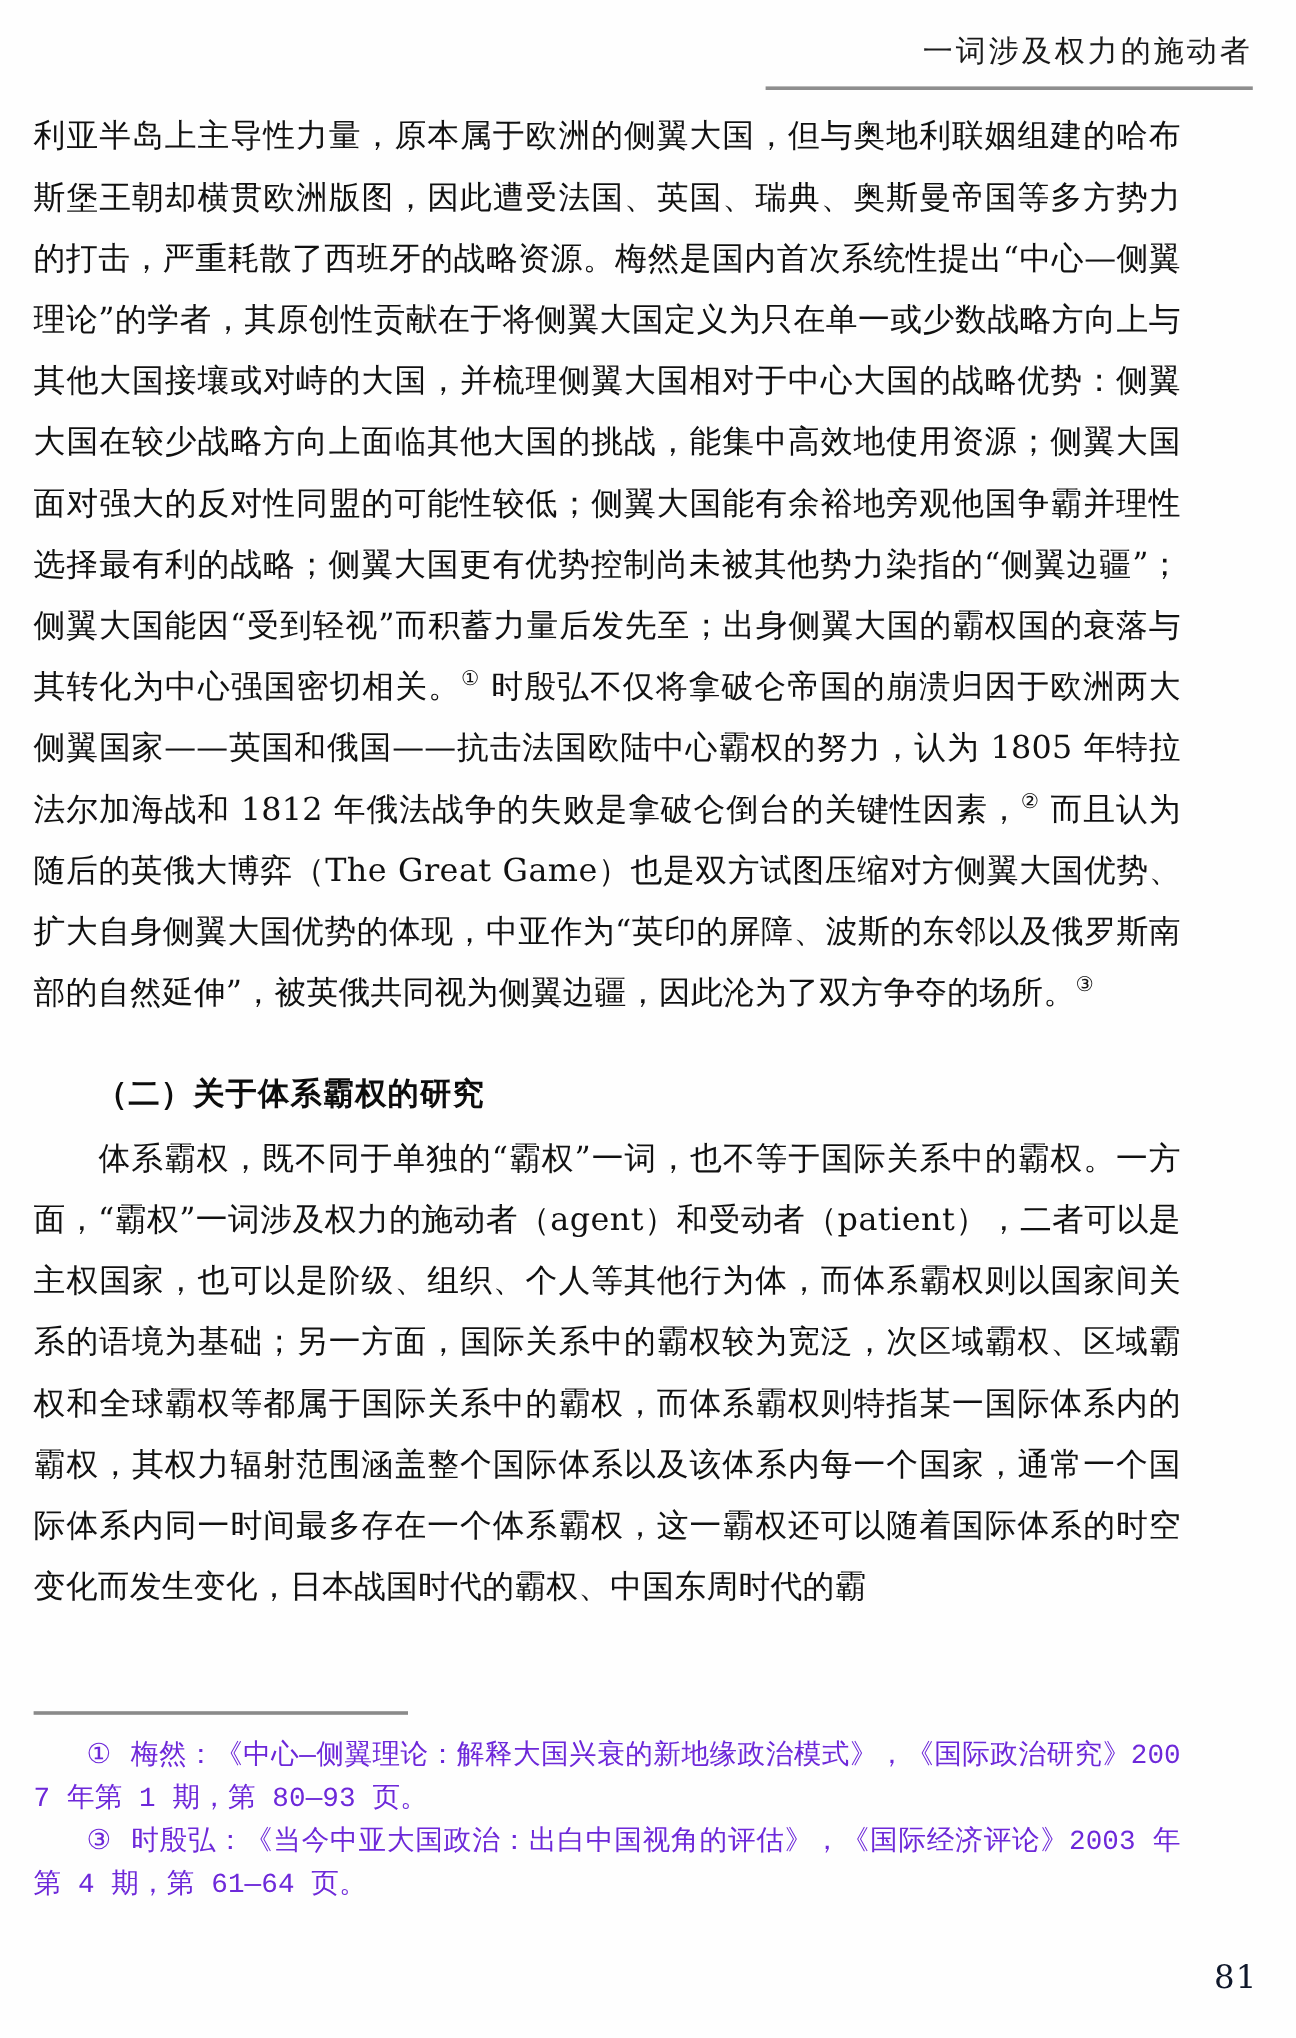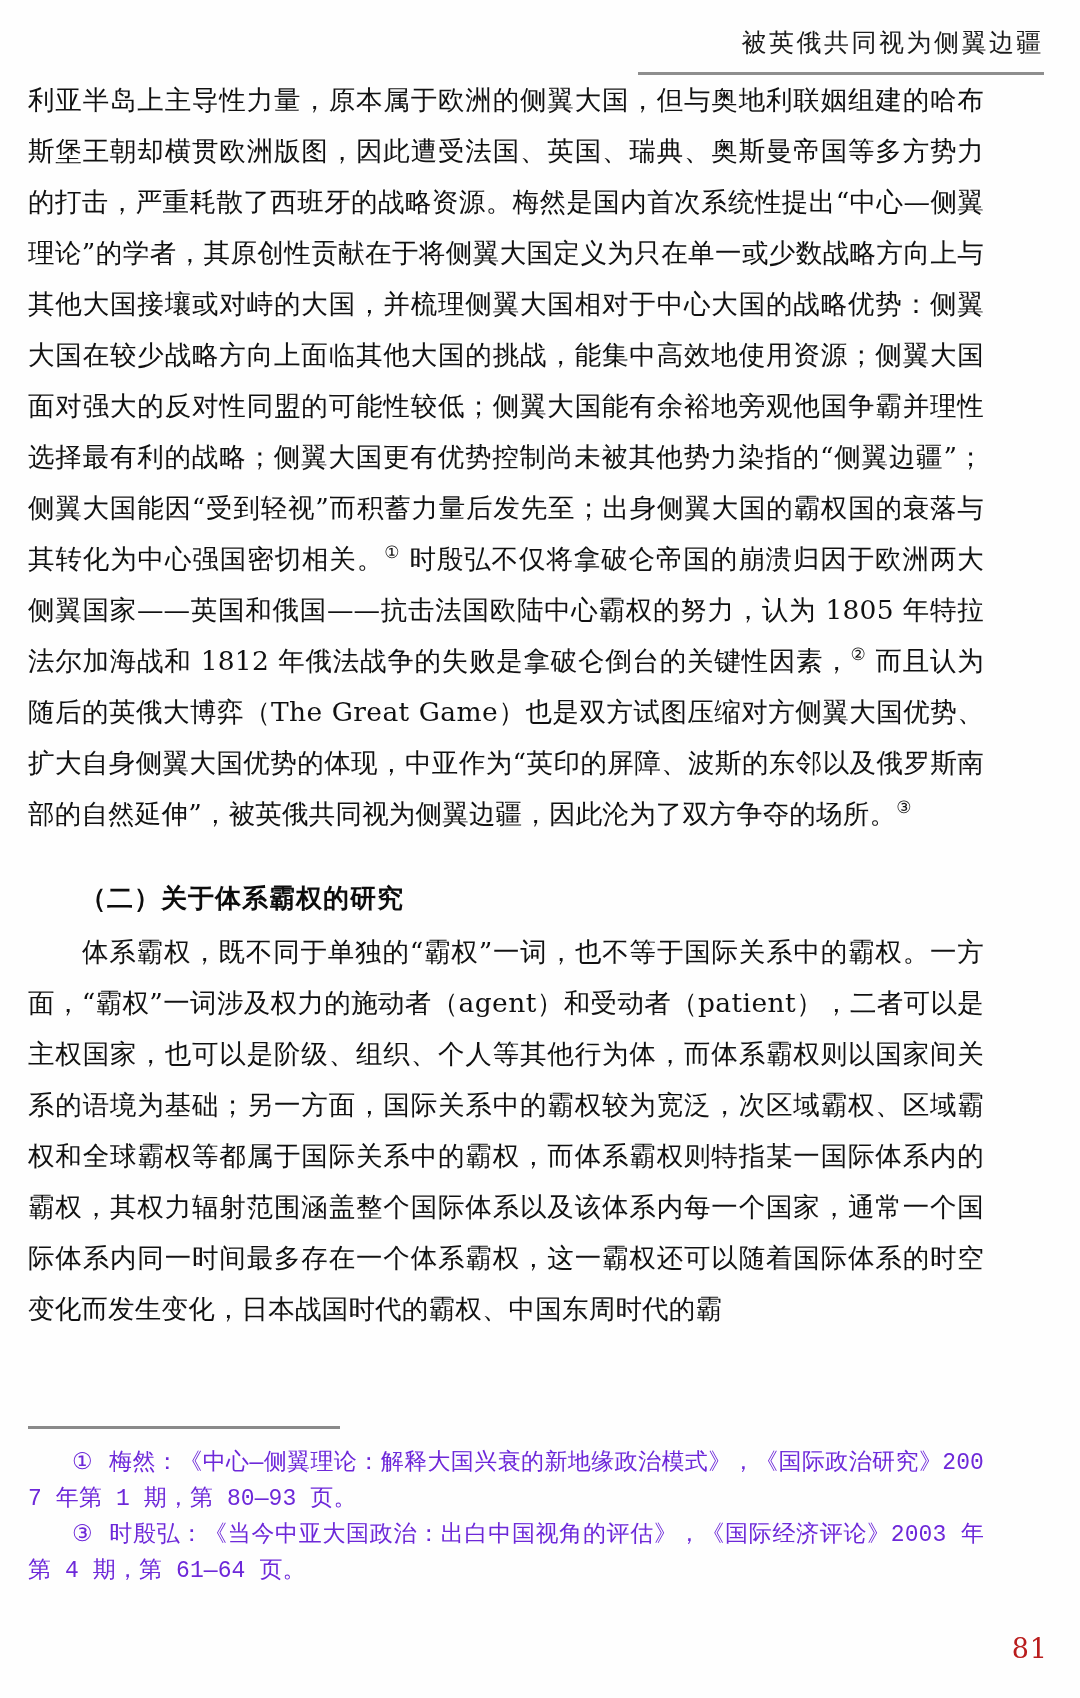--- a/index.html
+++ b/index.html
@@ -51,21 +51,21 @@
     right: 6px;
     top: 46px;
     height: 2.5px;
     background: #8e8e8e;
   }
 
   
   .content {
     position: absolute;
     left: 28px;
-    top: 74px;
+    top: 88px;
     width: 956px;
   }
 
   p.body-para {
     margin: 0;
     font-size: 26.5px;
     line-height: 51px;
     text-align: justify;
     text-justify: inter-character;
     text-align-last: left;
@@ -129,31 +129,31 @@
     margin-right: 16px;
   }
 
   
   .folio {
     position: absolute;
     right: 32px;
     bottom: 34px;
     font-size: 27px;
     font-family: "DejaVu Serif", "Liberation Serif", serif;
-    color: #b91c1c;
+    color: #0f172a;
     letter-spacing: 1px;
   }
 </style>
 </head>
 <body>
 
 <div class="page">
 
   <div class="header">
-    <div class="header-title">被英俄共同视为侧翼边疆</div>
+    <div class="header-title">一词涉及权力的施动者</div>
     <div class="header-rule"></div>
   </div>
 
   <div class="content">
 
     <p class="body-para"><span>利亚半岛上主导性力量，原本属于欧洲的侧翼大国，但与奥地利联姻组建的哈布斯堡王朝却横贯欧洲版图，因此遭受法国、英国、瑞典、奥斯曼帝国等多方势力的打击，严重耗散了西班牙的战略资源。梅然是国内首次系统性提出“中心—侧翼理论”的学者，其原创性贡献在于将侧翼大国定义为只在单一或少数战略方向上与其他大国接壤或对峙的大国，并梳理侧翼大国相对于中心大国的战略优势：侧翼大国在较少战略方向上面临其他大国的挑战，能集中高效地使用资源；侧翼大国面对强大的反对性同盟的可能性较低；侧翼大国能有余裕地旁观他国争霸并理性选择最有利的战略；侧翼大国更有优势控制尚未被其他势力染指的“侧翼边疆”；侧翼大国能因“受到轻视”而积蓄力量后发先至；出身侧翼大国的霸权国的衰落与其转化为中心强国密切相关。</span><sup class="fn">①</sup><span> 时殷弘不仅将拿破仑帝国的崩溃归因于欧洲两大侧翼国家——英国和俄国——抗击法国欧陆中心霸权的努力，认为 1805 年特拉法尔加海战和 1812 年俄法战争的失败是拿破仑倒台的关键性因素，</span><sup class="fn">②</sup><span> 而且认为随后的英俄大博弈（</span><span class="latin">The Great Game</span><span>）也是双方试图压缩对方侧翼大国优势、扩大自身侧翼大国优势的体现，中亚作为“英印的屏障、波斯的东邻以及俄罗斯南部的自然延伸”，被英俄共同视为侧翼边疆，因此沦为了双方争夺的场所。</span><sup class="fn">③</sup></p>
 
     <h2 class="sec-heading">（二）关于体系霸权的研究</h2>
 
     <p class="body-para indent"><span>体系霸权，既不同于单独的“霸权”一词，也不等于国际关系中的霸权。一方面，“霸权”一词涉及权力的施动者（</span><span class="latin">agent</span><span>）和受动者（</span><span class="latin">patient</span><span>），二者可以是主权国家，也可以是阶级、组织、个人等其他行为体，而体系霸权则以国家间关系的语境为基础；另一方面，国际关系中的霸权较为宽泛，次区域霸权、区域霸权和全球霸权等都属于国际关系中的霸权，而体系霸权则特指某一国际体系内的霸权，其权力辐射范围涵盖整个国际体系以及该体系内每一个国家，通常一个国际体系内同一时间最多存在一个体系霸权，这一霸权还可以随着国际体系的时空变化而发生变化，日本战国时代的霸权、中国东周时代的霸</span></p>

